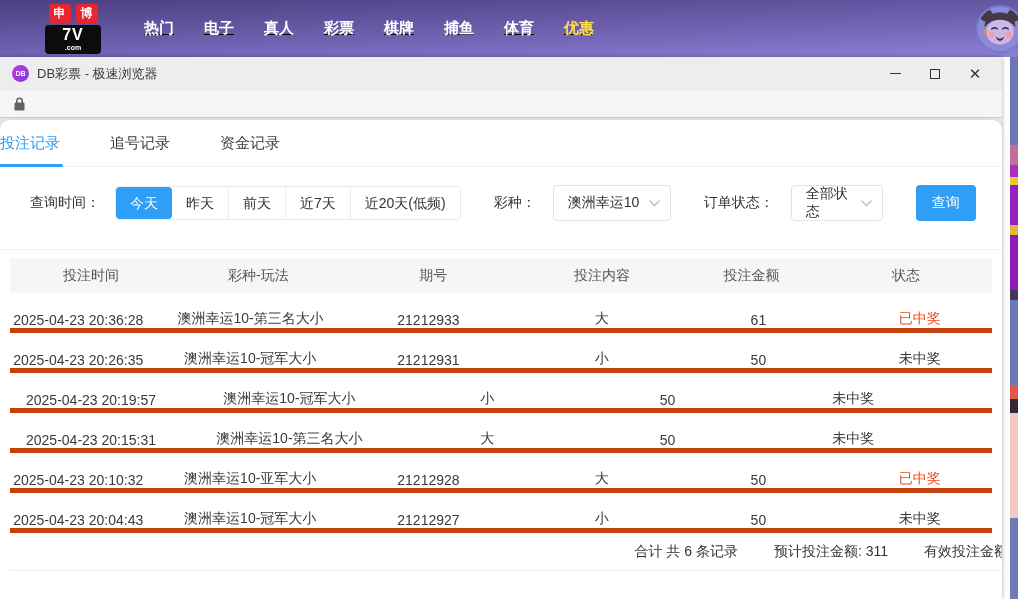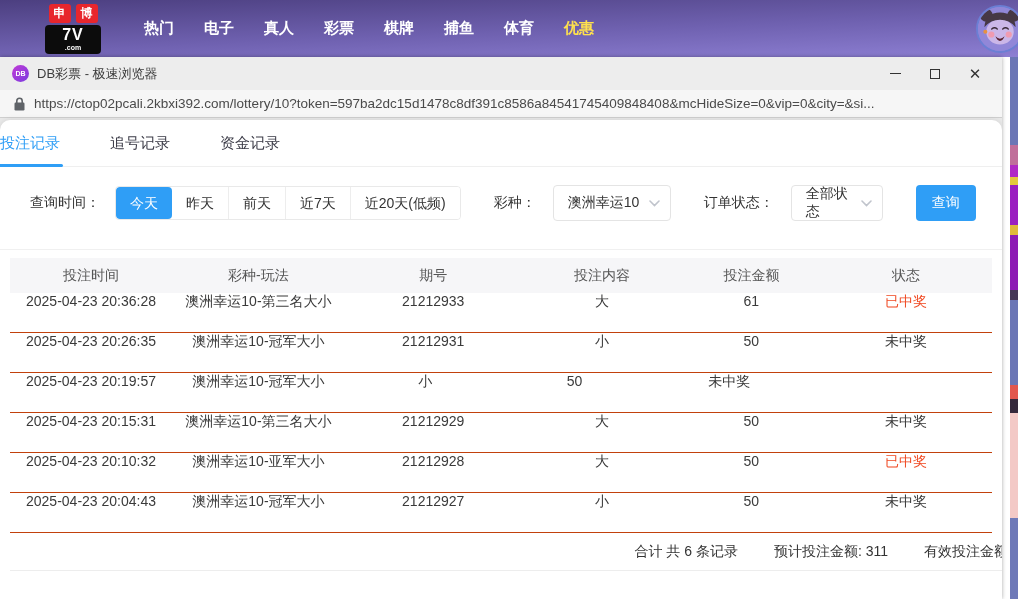--- a/index.html
+++ b/index.html
@@ -22,21 +22,21 @@
 
   .logo { margin-left:45px; display:flex; flex-direction:column; align-items:center; cursor:pointer; }
   .logo-badges { display:flex; gap:5px; margin-bottom:2px; }
   .logo-badge { width:22px; height:19px; background:#e8262d; color:#fff; border-radius:3px;
     font-size:12px; font-weight:bold; display:flex; align-items:center; justify-content:center; }
   .logo-black { background:#0c0c0c; border-radius:4px; width:56px; padding:2px 0 3px;
     display:flex; flex-direction:column; align-items:center; line-height:1; }
   .logo-main { color:#fff; font-size:16px; font-weight:bold; letter-spacing:1px; }
   .logo-sub  { color:#fff; font-size:7px; font-weight:bold; margin-top:1px; }
 
-  .main-nav { display:flex; margin-left:28px; }
+  .main-nav { display:flex; margin-left:28px;text-decoration:underline; }
   .nav-item { color:#fff; font-size:15px; font-weight:600; margin:0 15px; cursor:pointer;
     text-decoration:none; white-space:nowrap; }
   .nav-item.active { color:#ffe14d; }
 
   .avatar { position:absolute; right:-6px; top:5px; width:48px; height:48px; border-radius:50%;
     overflow:hidden; border:2px solid #6b7fd4; background:#9187d8; cursor:pointer; }
 
   
   .window { position:absolute; left:0; top:57px; width:1002px; height:542px;
     background:#e9e9e9; overflow:hidden; display:flex; flex-direction:column;
@@ -89,21 +89,21 @@
   .chevron { flex:none; margin-left:6px; display:flex; }
   .search-btn { margin-left:24px; width:60px; height:36px; background:#2f9ef6; color:#fff;
     font-size:14px; border:none; border-radius:4px; cursor:pointer; }
 
   .section-divider { margin-top:28px; border-top:1px solid #f0f0f0; }
 
   
   .table { margin:8px 10px 0 10px; font-size:14px; }
   .thead { display:flex; background:#f6f6f8; height:35px; align-items:center; color:#555; }
   .th, .td { text-align:center; white-space:nowrap; overflow:hidden; }
-  .trow { display:flex; height:40px; align-items:flex-start; border-bottom:1px solid #c2410c; color:#3a3a3a; }
+  .trow { display:flex; height:40px; align-items:flex-end; border-bottom:5px solid #c2410c; color:#3a3a3a;gap:31px; }
   .c1{width:16.5%} .c2{width:17.6%} .c3{width:18%} .c4{width:16.4%} .c5{width:14%} .c6{width:17.5%}
   .td.won { color:#f04a23; }
 
   
   .summary { height:38px; margin-left:10px; margin-right:-6px; border-bottom:1px solid #ededed;
     display:flex; align-items:center; justify-content:flex-end; gap:36px; font-size:14px; color:#333;
     white-space:nowrap; }
 </style>
 </head>
 <body>
@@ -166,21 +166,20 @@
     </span>
   </div>
 
   <div class="urlbar">
     <span class="lock-icon">
       <svg width="11" height="14" viewBox="0 0 11 14">
         <rect x="0.5" y="5.5" width="10" height="8" rx="1.2" fill="#5f6368"></rect>
         <path d="M2.8 6 V4 a2.7 2.7 0 0 1 5.4 0 V6" stroke="#5f6368" stroke-width="1.6" fill="none"></path>
       </svg>
     </span>
-    <span class="url-text">https://ctop02pcali.2kbxi392.com/lottery/10?token=597ba2dc15d1478c8df391c8586a84541745409848408&amp;mcHideSize=0&amp;vip=0&amp;city=&amp;si...</span>
   </div>
 
   <div class="content">
     <div class="card">
 
       <div class="tabs">
           <div class="tab active">
     <span class="tab-label">投注记录</span>
     <span class="tab-underline"></span>
   </div>
@@ -255,21 +254,20 @@
             <div class="trow">
     <div class="td c1">2025-04-23 20:19:57</div>
     <div class="td c2">澳洲幸运10-冠军大小</div>
     <div class="td c4">小</div>
     <div class="td c5">50</div>
     <div class="td c6">未中奖</div>
   </div>
             <div class="trow">
     <div class="td c1">2025-04-23 20:15:31</div>
     <div class="td c2">澳洲幸运10-第三名大小</div>
-    <div class="td c3">21212929</div>
     <div class="td c4">大</div>
     <div class="td c5">50</div>
     <div class="td c6">未中奖</div>
   </div>
             <div class="trow">
     <div class="td c1">2025-04-23 20:10:32</div>
     <div class="td c2">澳洲幸运10-亚军大小</div>
     <div class="td c3">21212928</div>
     <div class="td c4">大</div>
     <div class="td c5">50</div>

